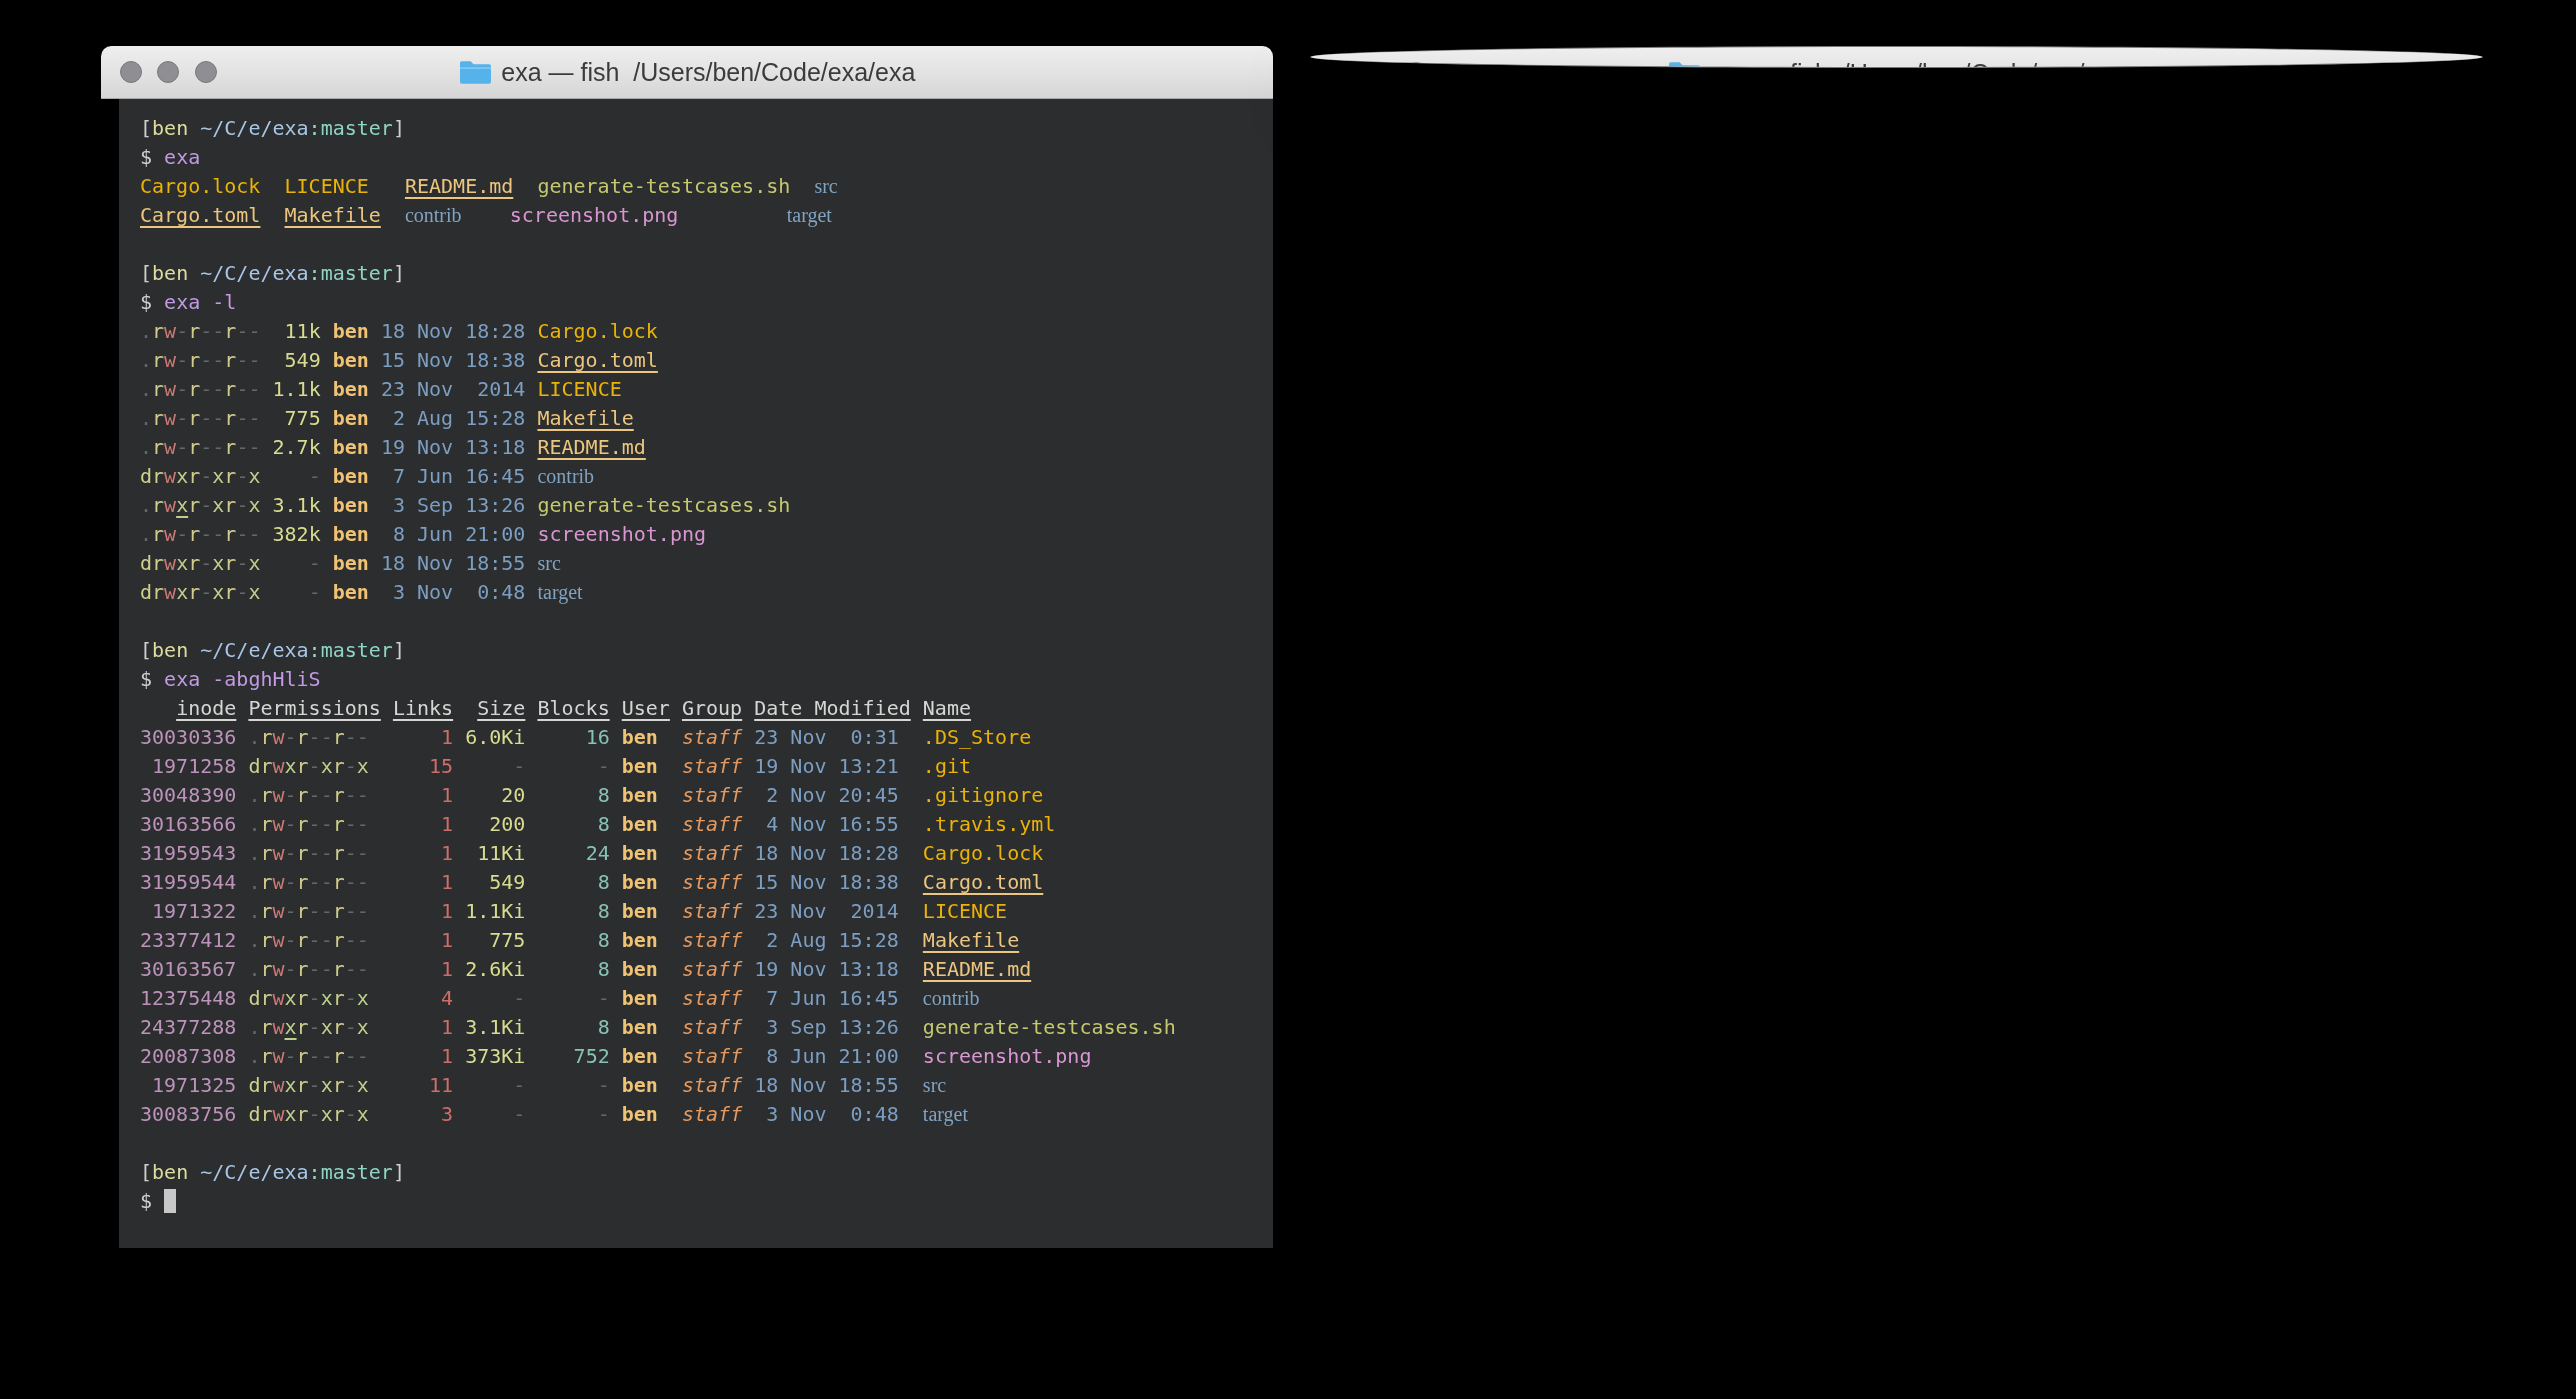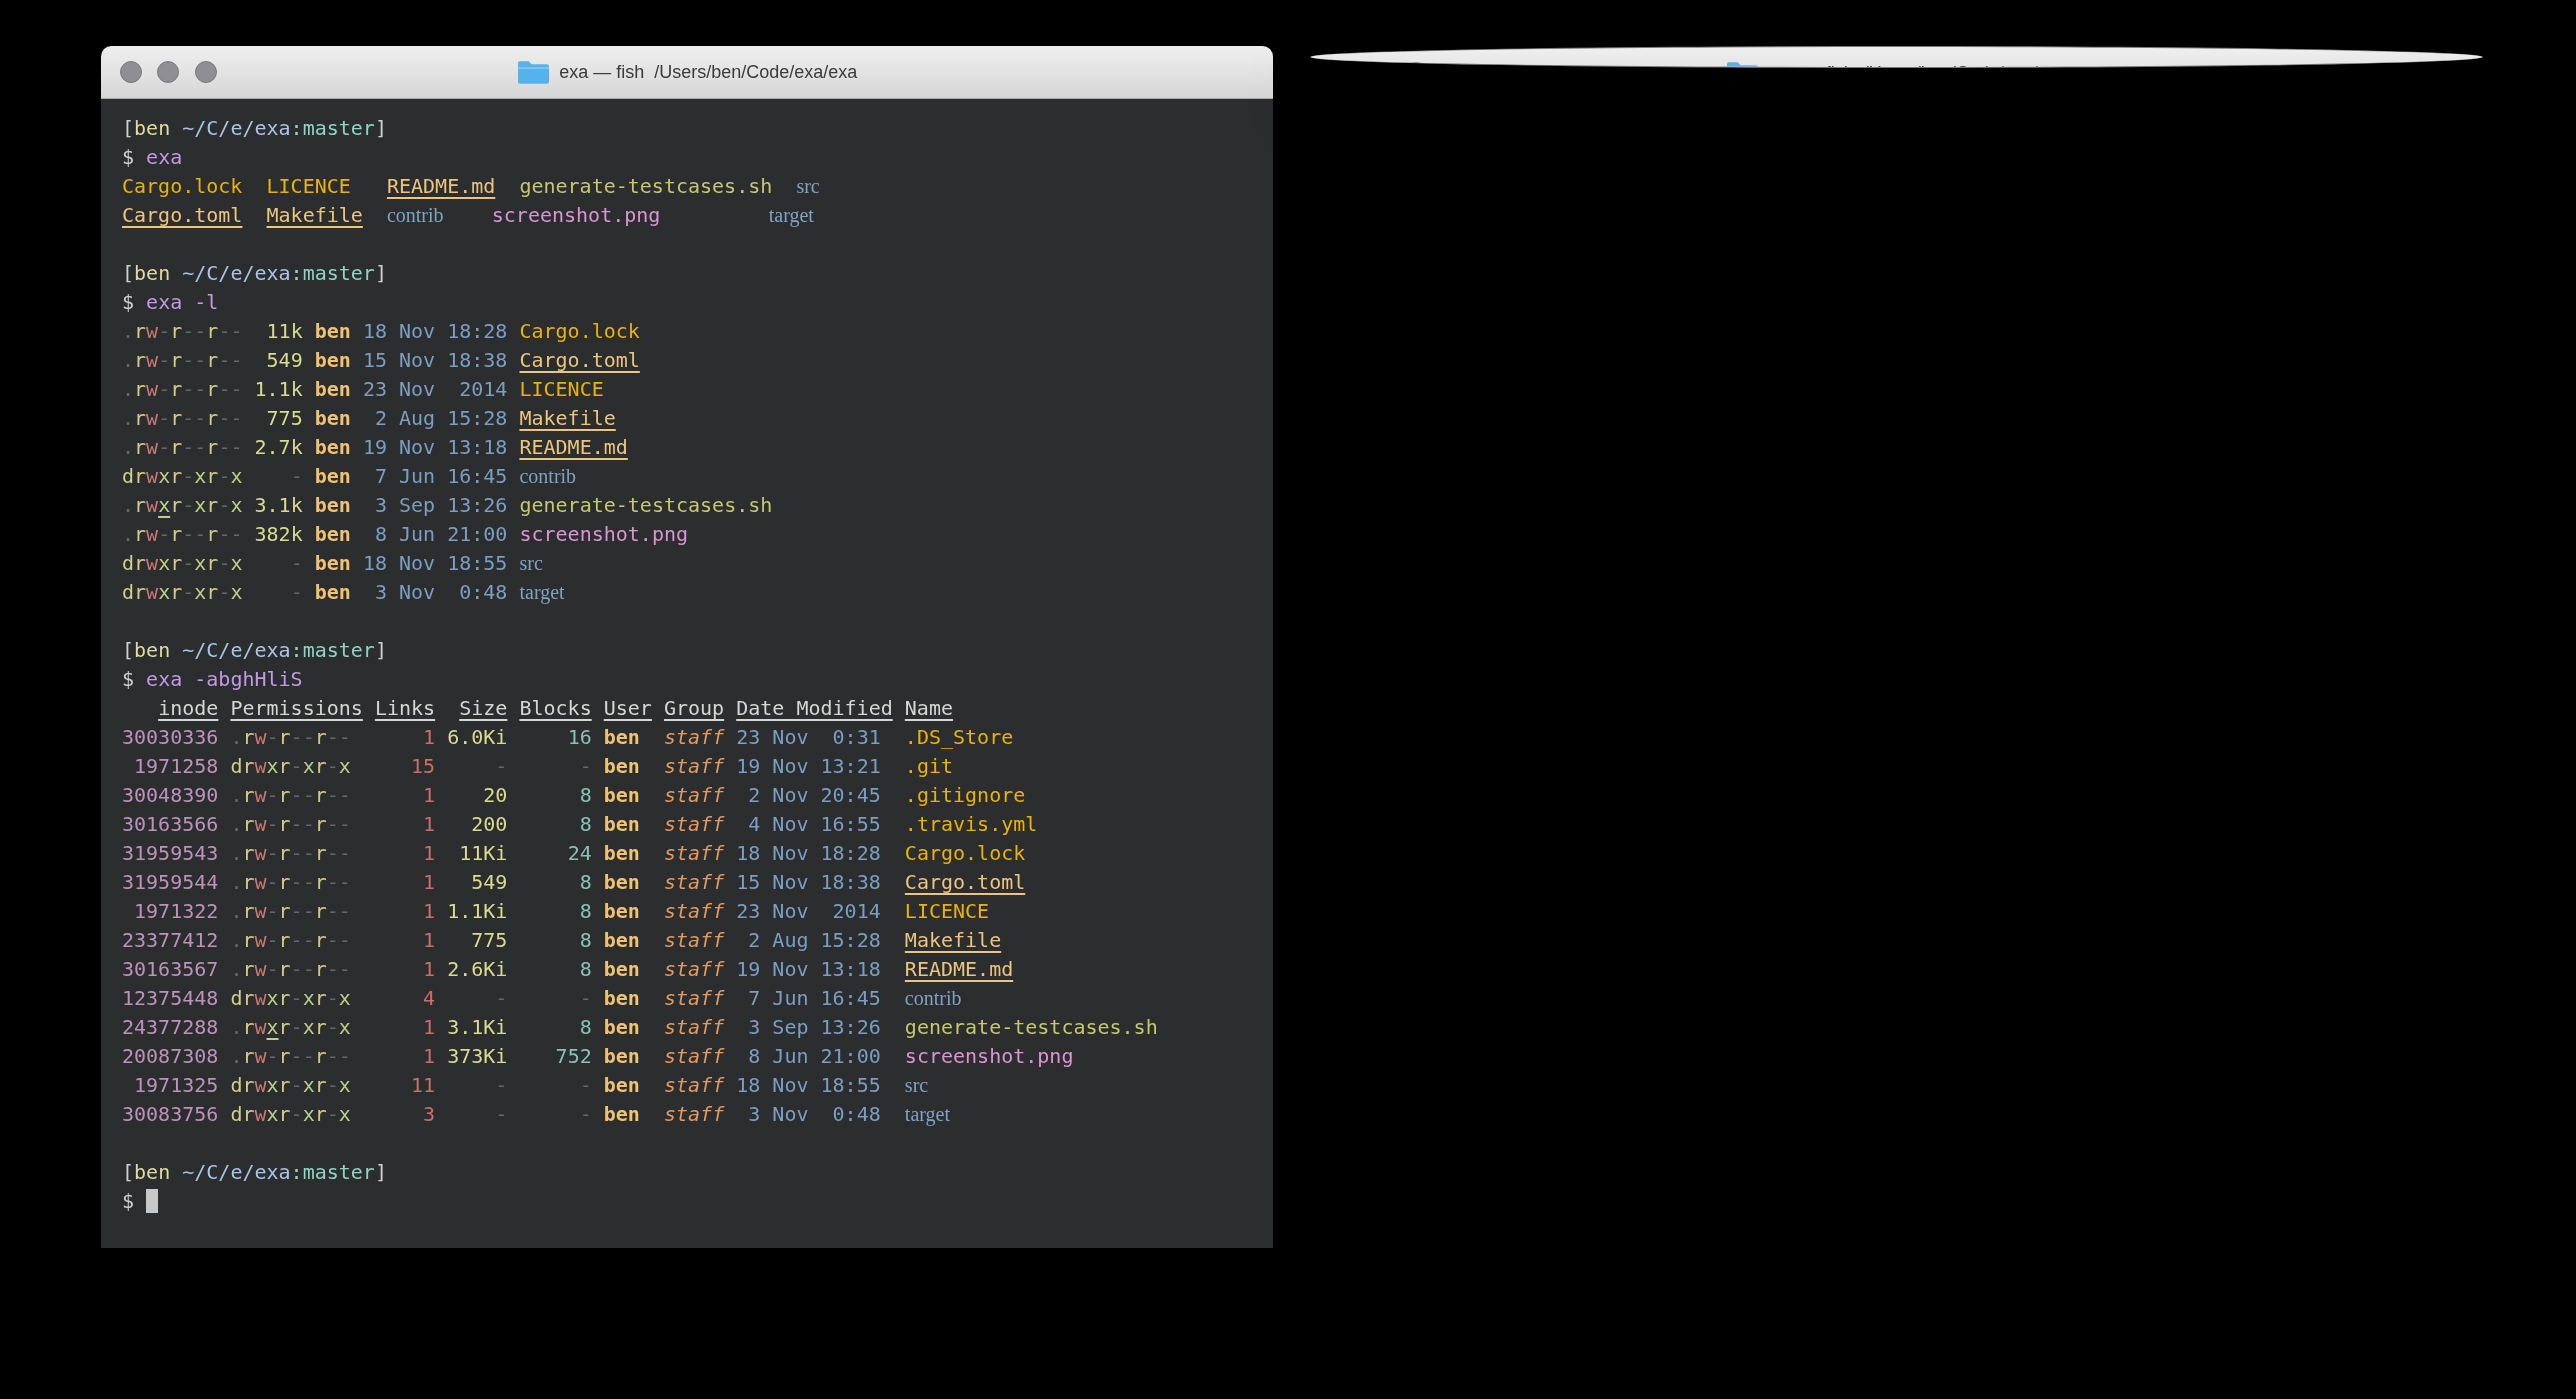--- a/index.html
+++ b/index.html
@@ -30,31 +30,32 @@
   }
   .light{
     width:22px;height:22px;border-radius:50%;
     background:#8e8e93;
     border:1px solid #78787d;
     box-sizing:border-box;
     display:inline-block;
   }
   .title{
     display:flex;align-items:center;gap:9.6px;
-    font-size:18px;color:#3b3b3b;
+    font-size:25px;color:#3b3b3b;
     white-space:pre;
   }
   .folder{width:33px;height:26px;}
   .term{
     font-family:"DejaVu Sans Mono", monospace;
     font-size:20px;line-height:29px;
     padding:15.3px 21px;
     height:1149px;
     box-sizing:border-box;
     white-space:pre;
+    margin-left:18px;
   }
   .line{height:29px;}
   .u{text-decoration:underline;text-underline-offset:3.8px;}
 
   
   .dark .term{background:#2b2d2e;color:#cbccca;}
   .dark .dim{color:#64676b;}
   .dark .pr{color:#d2cc8c;}
   .dark .pw{color:#ca7a74;}
   .dark .px{color:#bfd08a;}

